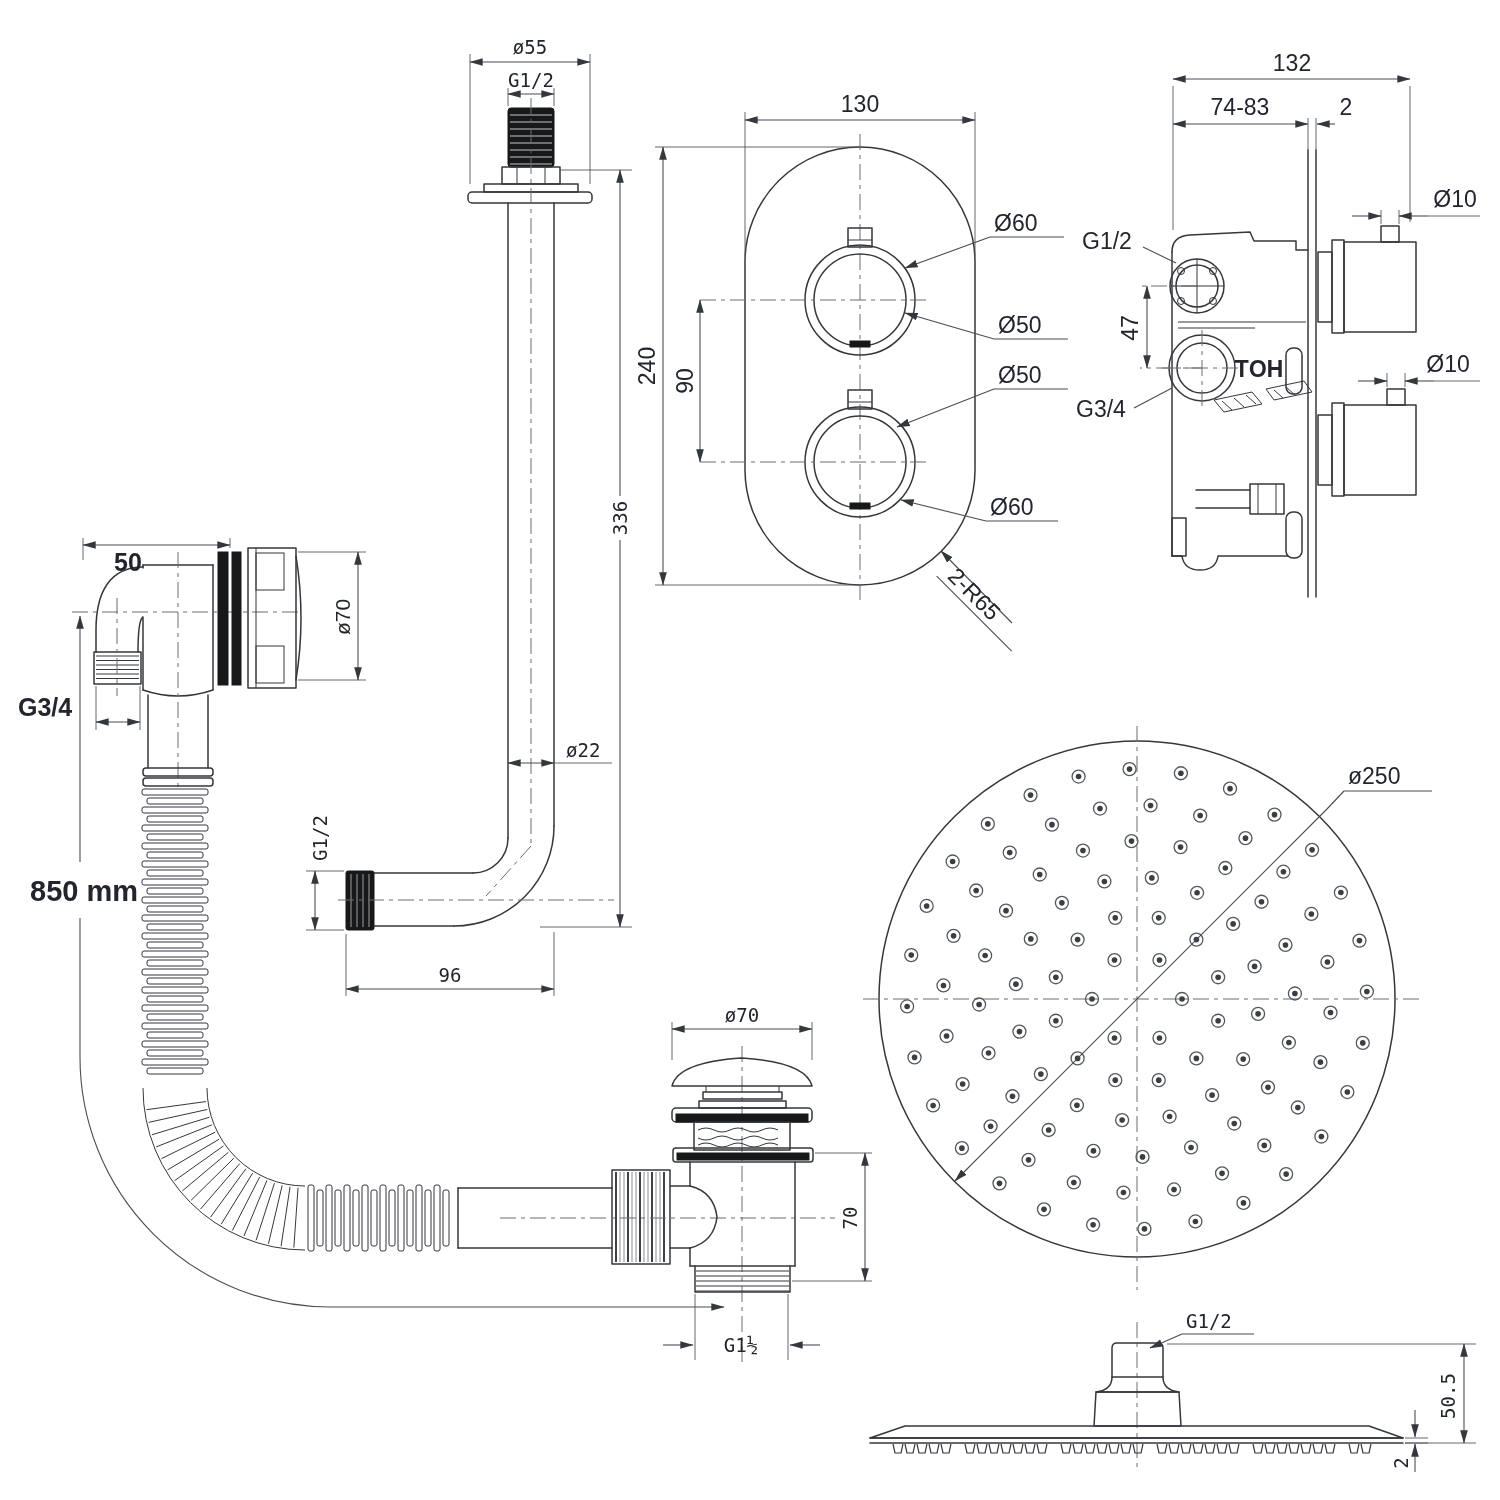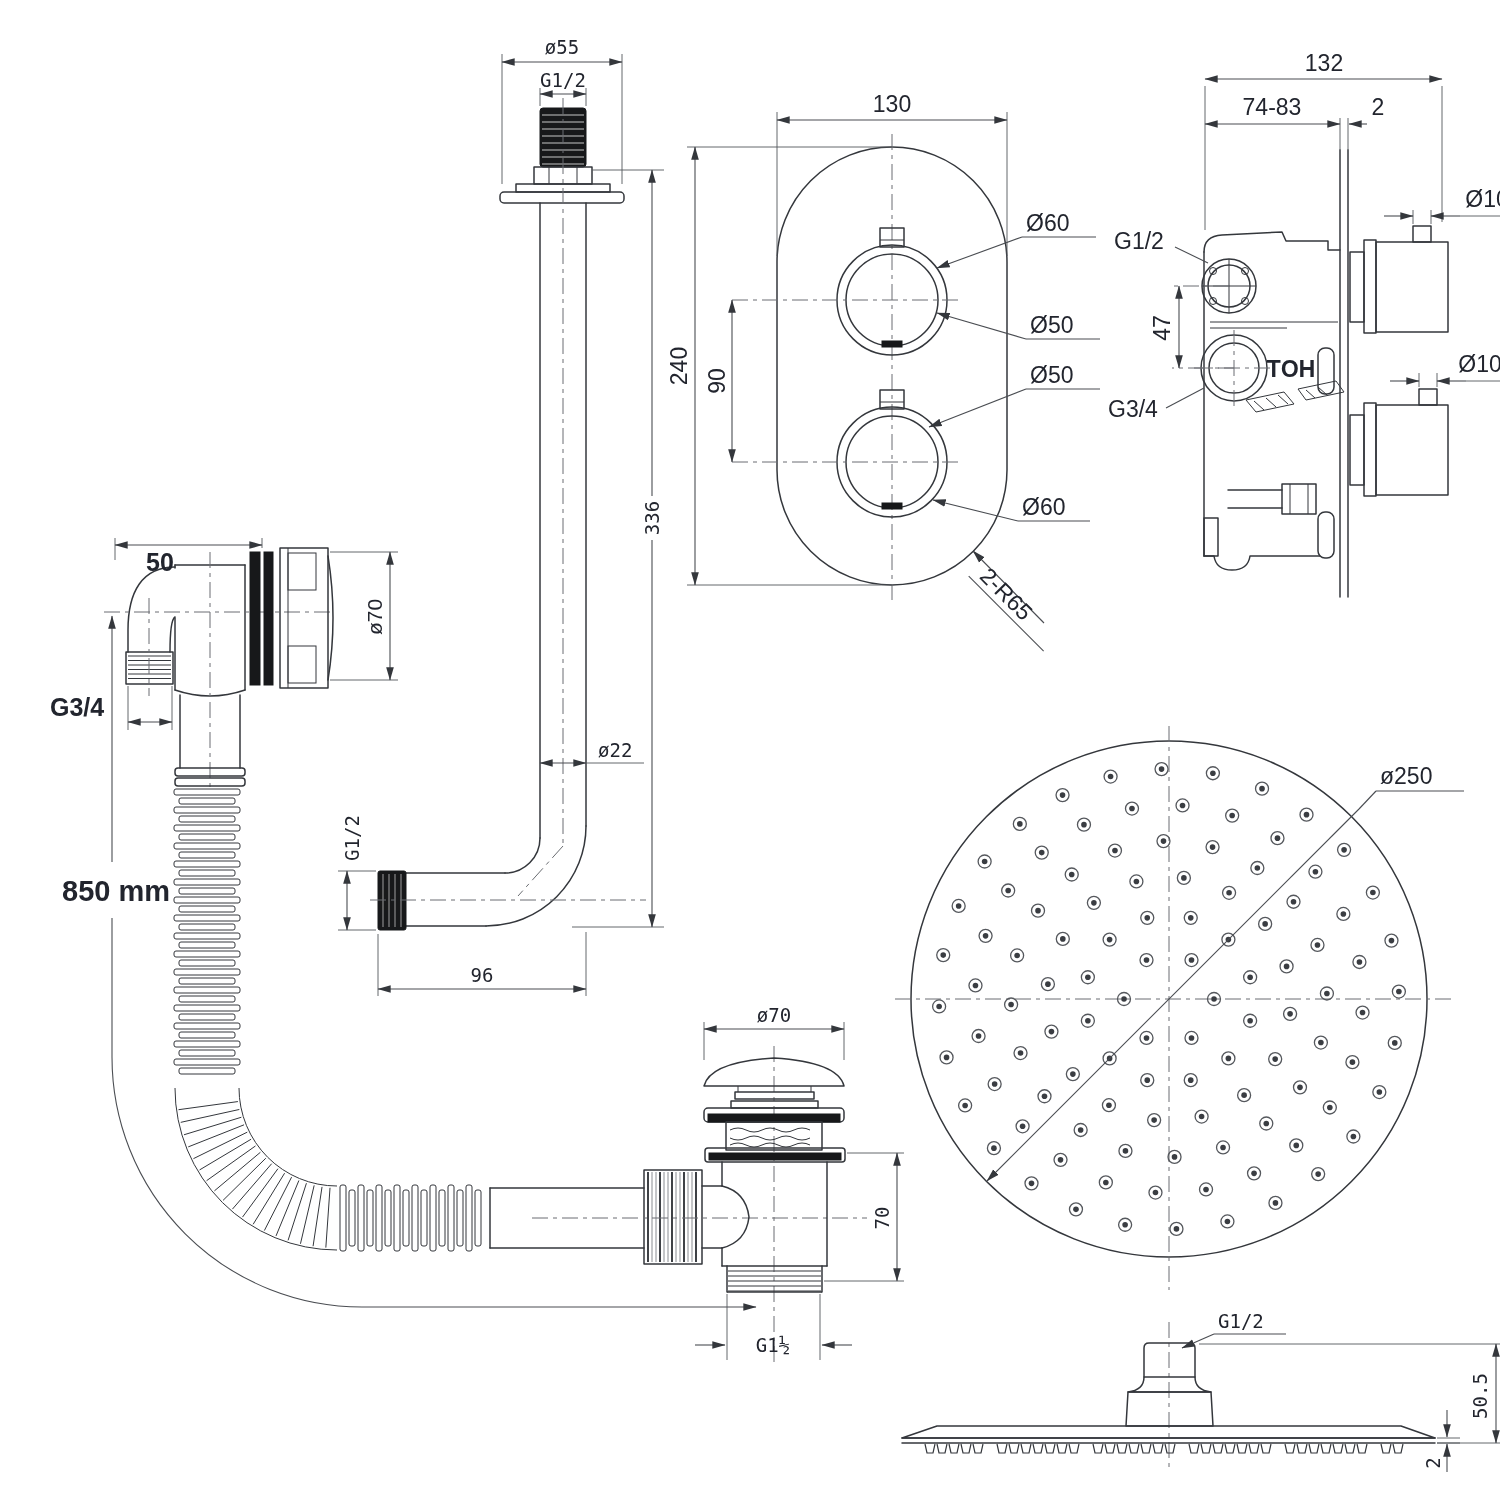--- a/index.html
+++ b/index.html
@@ -1,16 +1,16 @@
 <!DOCTYPE html>
 <html style="--ink: #34373c;"><head>
 <meta charset="utf-8">
 <style>
   html,body{margin:0;padding:0;background:#ffffff;}
-  #canvas{width:1296px;height:1500px;position:relative;background:#fff;margin-left:32px;}
+  #canvas{width:1296px;height:1500px;position:relative;background:#fff;}
   svg{position:absolute;left:0;top:0;}
   .ln{fill:none;stroke:var(--ink,#34373c);stroke-width:1.5;stroke-linejoin:round;stroke-linecap:round;}
   .lt{fill:none;stroke:var(--ink,#34373c);stroke-width:1;}
   .cl{fill:none;stroke:#6a6d72;stroke-width:1;stroke-dasharray:16 5 4 5;}
   .dim{fill:none;stroke:#4a4d52;stroke-width:1.1;}
   .ext{fill:none;stroke:#54575c;stroke-width:0.9;}
   .dk{fill:#17181a;stroke:#17181a;}
   .t{font-family:"Liberation Sans","DejaVu Sans",sans-serif;fill:#22252e;font-size:21px;}
   .t23{font-size:23px;}
   .t19{font-size:19px;font-family:"DejaVu Sans Mono","Liberation Mono",monospace;}

